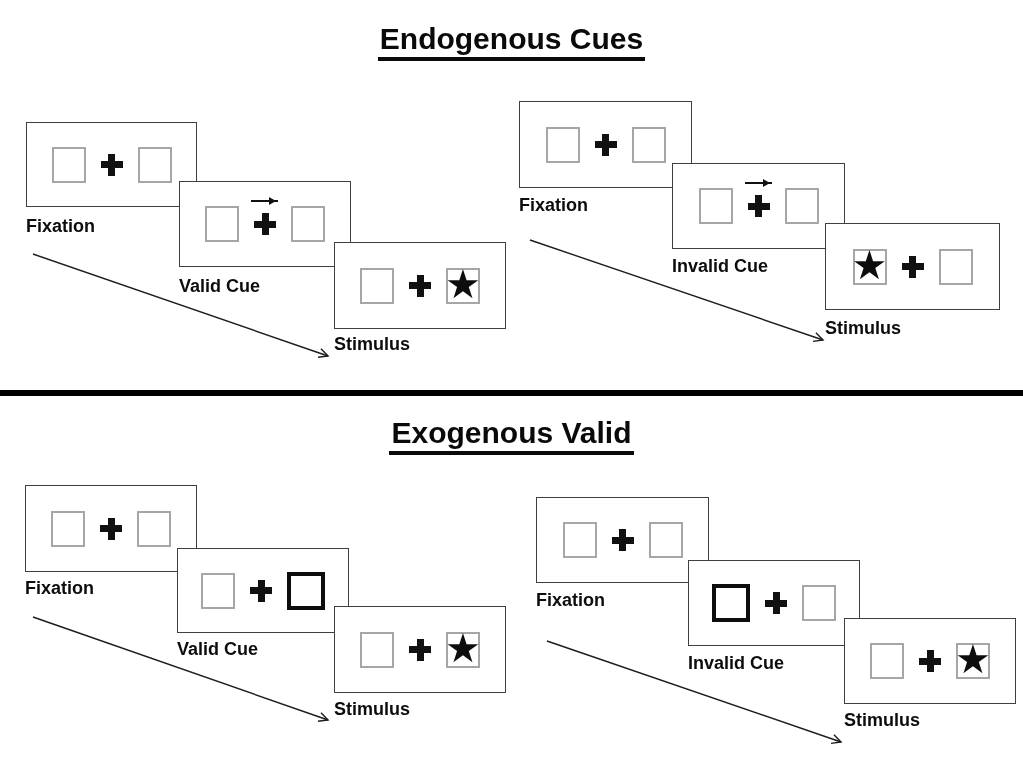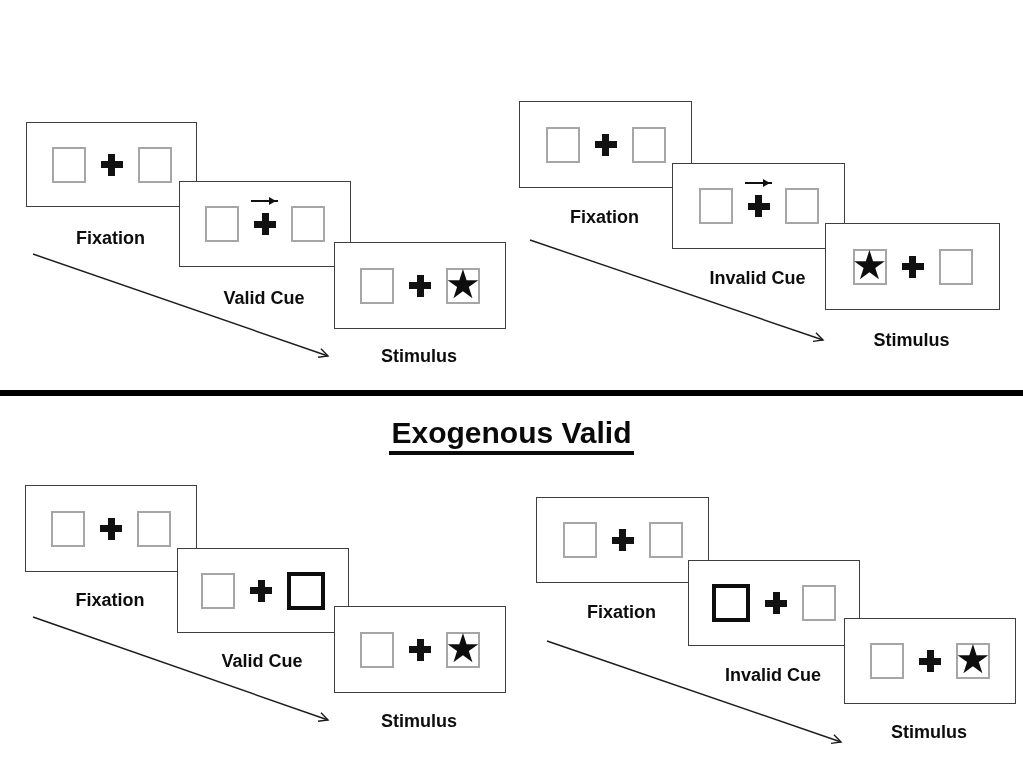--- a/index.html
+++ b/index.html
@@ -51,22 +51,22 @@
   .plus::before{content:"";position:absolute;left:0;top:7.5px;width:22px;height:7px;background:var(--ink);}
   .plus::after{content:"";position:absolute;left:7.5px;top:0;width:7px;height:22px;background:var(--ink);}
   .cue-arrow{display:none;position:absolute;top:-13px;left:-3px;width:27px;height:2px;background:var(--ink);}
   .cue-arrow::after{
     content:"";position:absolute;right:-2px;top:-3.5px;width:0;height:0;
     border:4.5px solid transparent;border-left:7px solid var(--ink);
   }
   .center.cued .cue-arrow{display:block;}
   
   .flabel{
-    position:absolute;z-index:3;text-align:center;
-    font-weight:bold;font-size:18px;color:#0d0d0d;margin-top:12px;
+    position:absolute;z-index:3;text-align:left;
+    font-weight:bold;font-size:18px;color:#0d0d0d;
   }
   
   .f-s0p0f0{left:26px;top:122px;width:169px;height:83px}
   .f-s0p0f1{left:179px;top:181px;width:170px;height:84px}
   .f-s0p0f2{left:334px;top:242px;width:170px;height:85px}
   .f-s0p1f0{left:519px;top:101px;width:171px;height:85px}
   .f-s0p1f1{left:672px;top:163px;width:171px;height:84px}
   .f-s0p1f2{left:825px;top:223px;width:173px;height:85px}
   .f-s1p0f0{left:25px;top:485px;width:170px;height:85px}
   .f-s1p0f1{left:177px;top:548px;width:170px;height:83px}
@@ -98,20 +98,23 @@
       <marker id="ah" markerUnits="userSpaceOnUse" markerWidth="14" markerHeight="14" refX="10" refY="5.5" orient="auto">
         <path d="M1,1 L10,5.5 L1,10" fill="none" stroke="#1c1c1c" stroke-width="1.4"></path>
       </marker>
     </defs>
     <line x1="33" y1="254" x2="328" y2="356" stroke="#1c1c1c" stroke-width="1.4" marker-end="url(#ah)"></line>
     <line x1="530" y1="240" x2="823" y2="340" stroke="#1c1c1c" stroke-width="1.4" marker-end="url(#ah)"></line>
     <line x1="33" y1="617" x2="328" y2="720" stroke="#1c1c1c" stroke-width="1.4" marker-end="url(#ah)"></line>
     <line x1="547" y1="641" x2="841" y2="742" stroke="#1c1c1c" stroke-width="1.4" marker-end="url(#ah)"></line>
   </svg>
 
+  <div class="title-wrap endo">
+    <span class="title">Endogenous Cues</span>
+  </div>
   <div class="divider"></div>
   <div class="title-wrap exo">
     <span class="title">Exogenous Valid</span>
   </div>
 
   <div class="frame f-s0p0f0">
     <div class="sq left">
         <span class="star"></span>
       </div>
     <div class="center">

